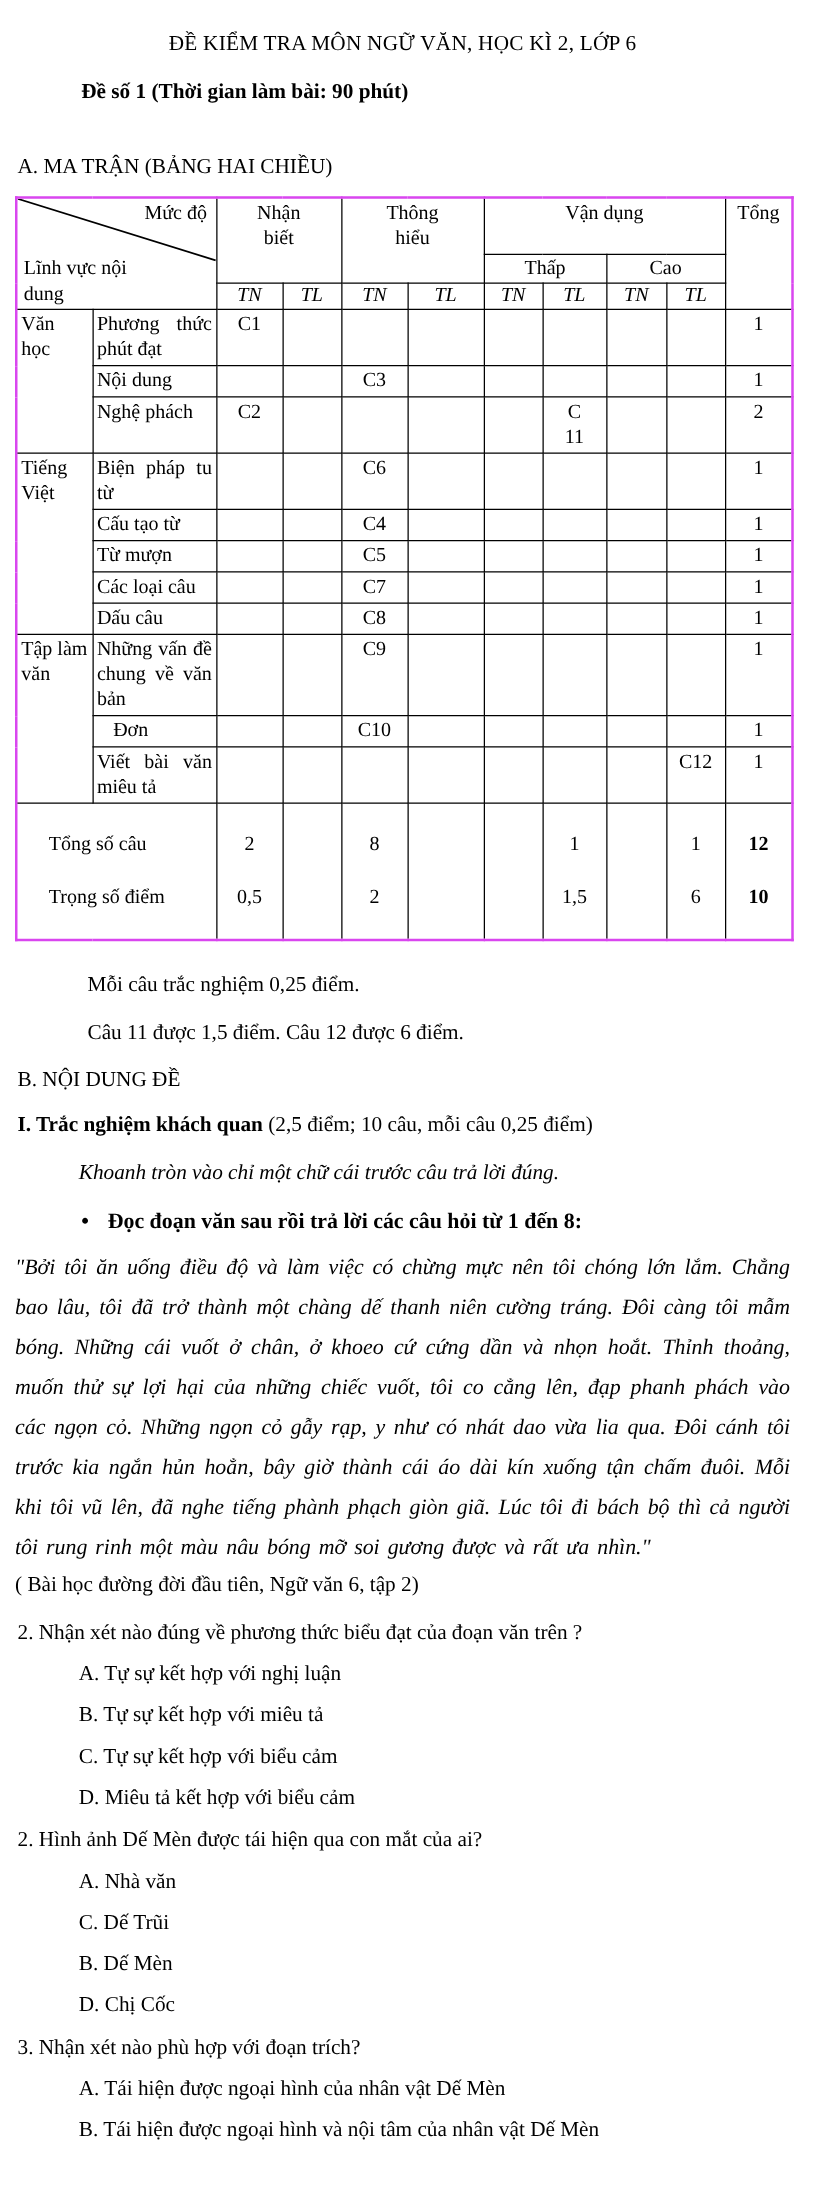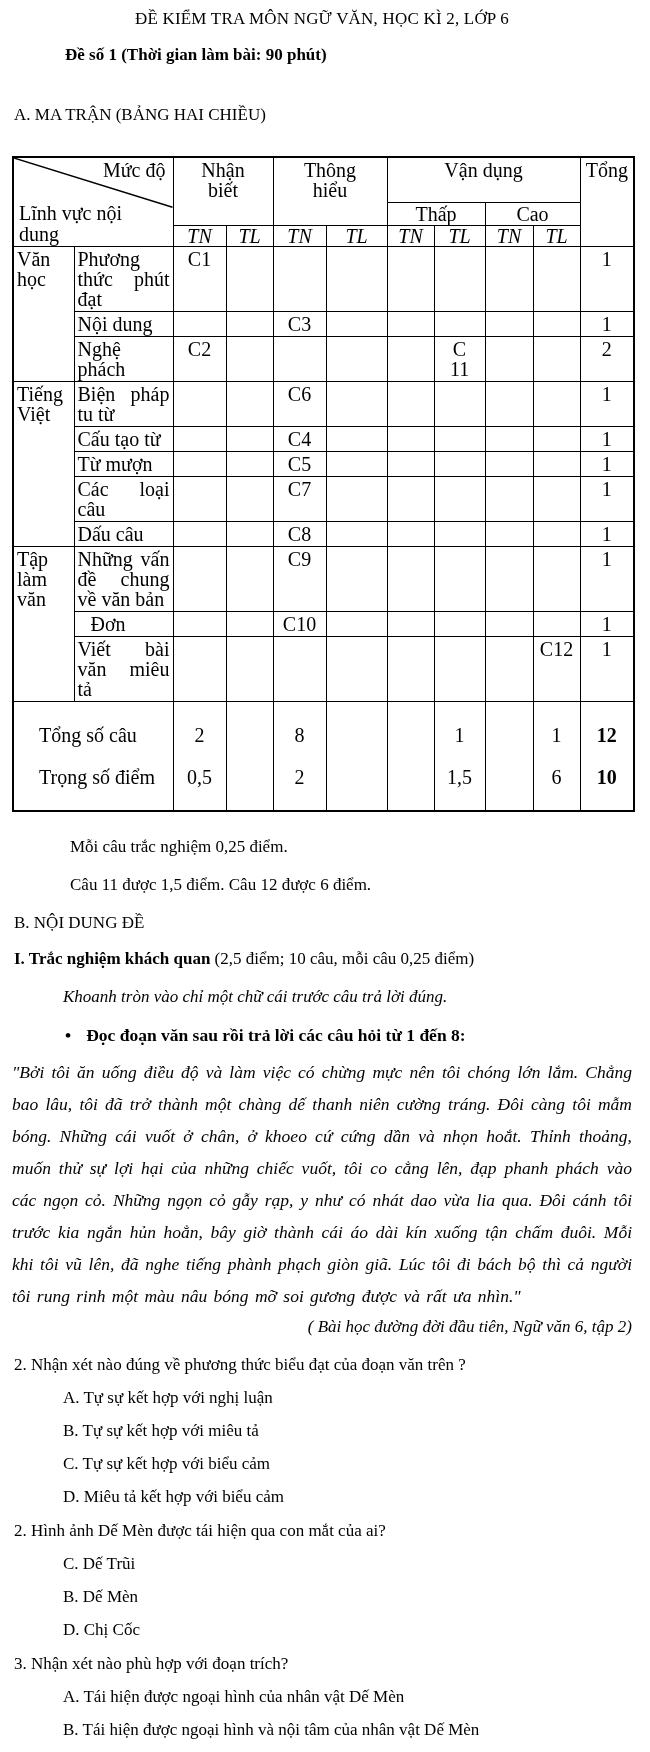--- a/index.html
+++ b/index.html
@@ -5,32 +5,32 @@
   html, body {
     margin: 0; padding: 0;
     width: 650px; height: 1752px;
     overflow: hidden;
     background: #ffffff; color: #000000;
     font-family: "Liberation Serif", "DejaVu Serif", serif;
     font-size: 17px;
   }
   .page { padding: 8px 18px 0 12px; width: 620px; }
 
-  .doc-title { text-align: center; line-height: 22px; margin: 0; letter-spacing: .2px; }
+  .doc-title { text-align: center; line-height: 22px; margin: 16px; letter-spacing: .2px; }
   .exam-label { font-weight: bold; margin: 14px 0 0 53px; line-height: 22px; }
   .section-heading { margin: 38px 0 0 2px; line-height: 22px; }
   .section-heading.b-head { margin-top: 16px; }
 
   table.matrix {
     border-collapse: collapse;
     table-layout: fixed;
     width: 621px;
-    margin-top: 30px;
-    border: 2px solid #000000;
-    font-size: 20px;
+    margin-top: 13px;
+    border: 2px solid #d946ef;
+    font-size: 16px;
   }
   .matrix td {
     border: 1px solid #000;
     padding: 2px 3px;
     vertical-align: top;
     line-height: 20px;
     white-space: pre-line;
     overflow: hidden;
   }
   .matrix .ctr { text-align: center; padding-left: 1px; padding-right: 1px; }
@@ -51,21 +51,21 @@
   .note.first { margin-top: 24px; }
   .quiz-intro { margin: 14px 0 0 2px; line-height: 22px; }
   .instruction { font-style: italic; margin: 16px 0 0 51px; line-height: 22px; }
   .bullet-line { margin: 16px 0 0 53px; line-height: 22px; font-weight: bold; font-size: 17.5px; }
   .bullet-line .bullet { margin-right: 15px; }
   .passage {
     font-style: italic; text-align: justify;
     font-size: 17.5px; line-height: 32px; word-spacing: 2px;
     margin: 10px 0 0 0;
   }
-  .source { font-style: italic; text-align: right; line-height: 30px; margin: 0; }
+  .source { text-align: left; line-height: 30px; margin: 0; }
   .question { margin: 12px 0 0 2px; line-height: 22px; }
   .option { margin: 11px 0 0 51px; line-height: 22px; }
 </style>
 </head>
 <body>
 
 <div class="page">
 
   <p class="doc-title">ĐỀ KIỂM TRA MÔN NGỮ VĂN, HỌC KÌ 2, LỚP 6</p>
   <p class="exam-label">Đề số 1 (Thời gian làm bài: 90 phút)</p>
@@ -315,20 +315,21 @@
   <p class="passage">"Bởi tôi ăn uống điều độ và làm việc có chừng mực nên tôi chóng lớn lắm. Chẳng bao lâu, tôi đã trở thành một chàng dế thanh niên cường tráng. Đôi càng tôi mẫm bóng. Những cái vuốt ở chân, ở khoeo cứ cứng dần và nhọn hoắt. Thỉnh thoảng, muốn thử sự lợi hại của những chiếc vuốt, tôi co cẳng lên, đạp phanh phách vào các ngọn cỏ. Những ngọn cỏ gẫy rạp, y như có nhát dao vừa lia qua. Đôi cánh tôi trước kia ngắn hủn hoẳn, bây giờ thành cái áo dài kín xuống tận chấm đuôi. Mỗi khi tôi vũ lên, đã nghe tiếng phành phạch giòn giã. Lúc tôi đi bách bộ thì cả người tôi rung rinh một màu nâu bóng mỡ soi gương được và rất ưa nhìn."</p>
   <p class="source">( Bài học đường đời đầu tiên, Ngữ văn 6, tập 2)</p>
 
   <p class="question">2. Nhận xét nào đúng về phương thức biểu đạt của đoạn văn trên ?</p>
   <p class="option">A. Tự sự kết hợp với nghị luận</p>
   <p class="option">B. Tự sự kết hợp với miêu tả</p>
   <p class="option">C. Tự sự kết hợp với biểu cảm</p>
   <p class="option">D. Miêu tả kết hợp với biểu cảm</p>
 
   <p class="question">2. Hình ảnh Dế Mèn được tái hiện qua con mắt của ai?</p>
+  <p class="option">A. Nhà văn</p>
   <p class="option">C. Dế Trũi</p>
   <p class="option">B. Dế Mèn</p>
   <p class="option">D. Chị Cốc</p>
 
   <p class="question">3. Nhận xét nào phù hợp với đoạn trích?</p>
   <p class="option">A. Tái hiện được ngoại hình của nhân vật Dế Mèn</p>
   <p class="option">B. Tái hiện được ngoại hình và nội tâm của nhân vật Dế Mèn</p>
 
 </div>
 

